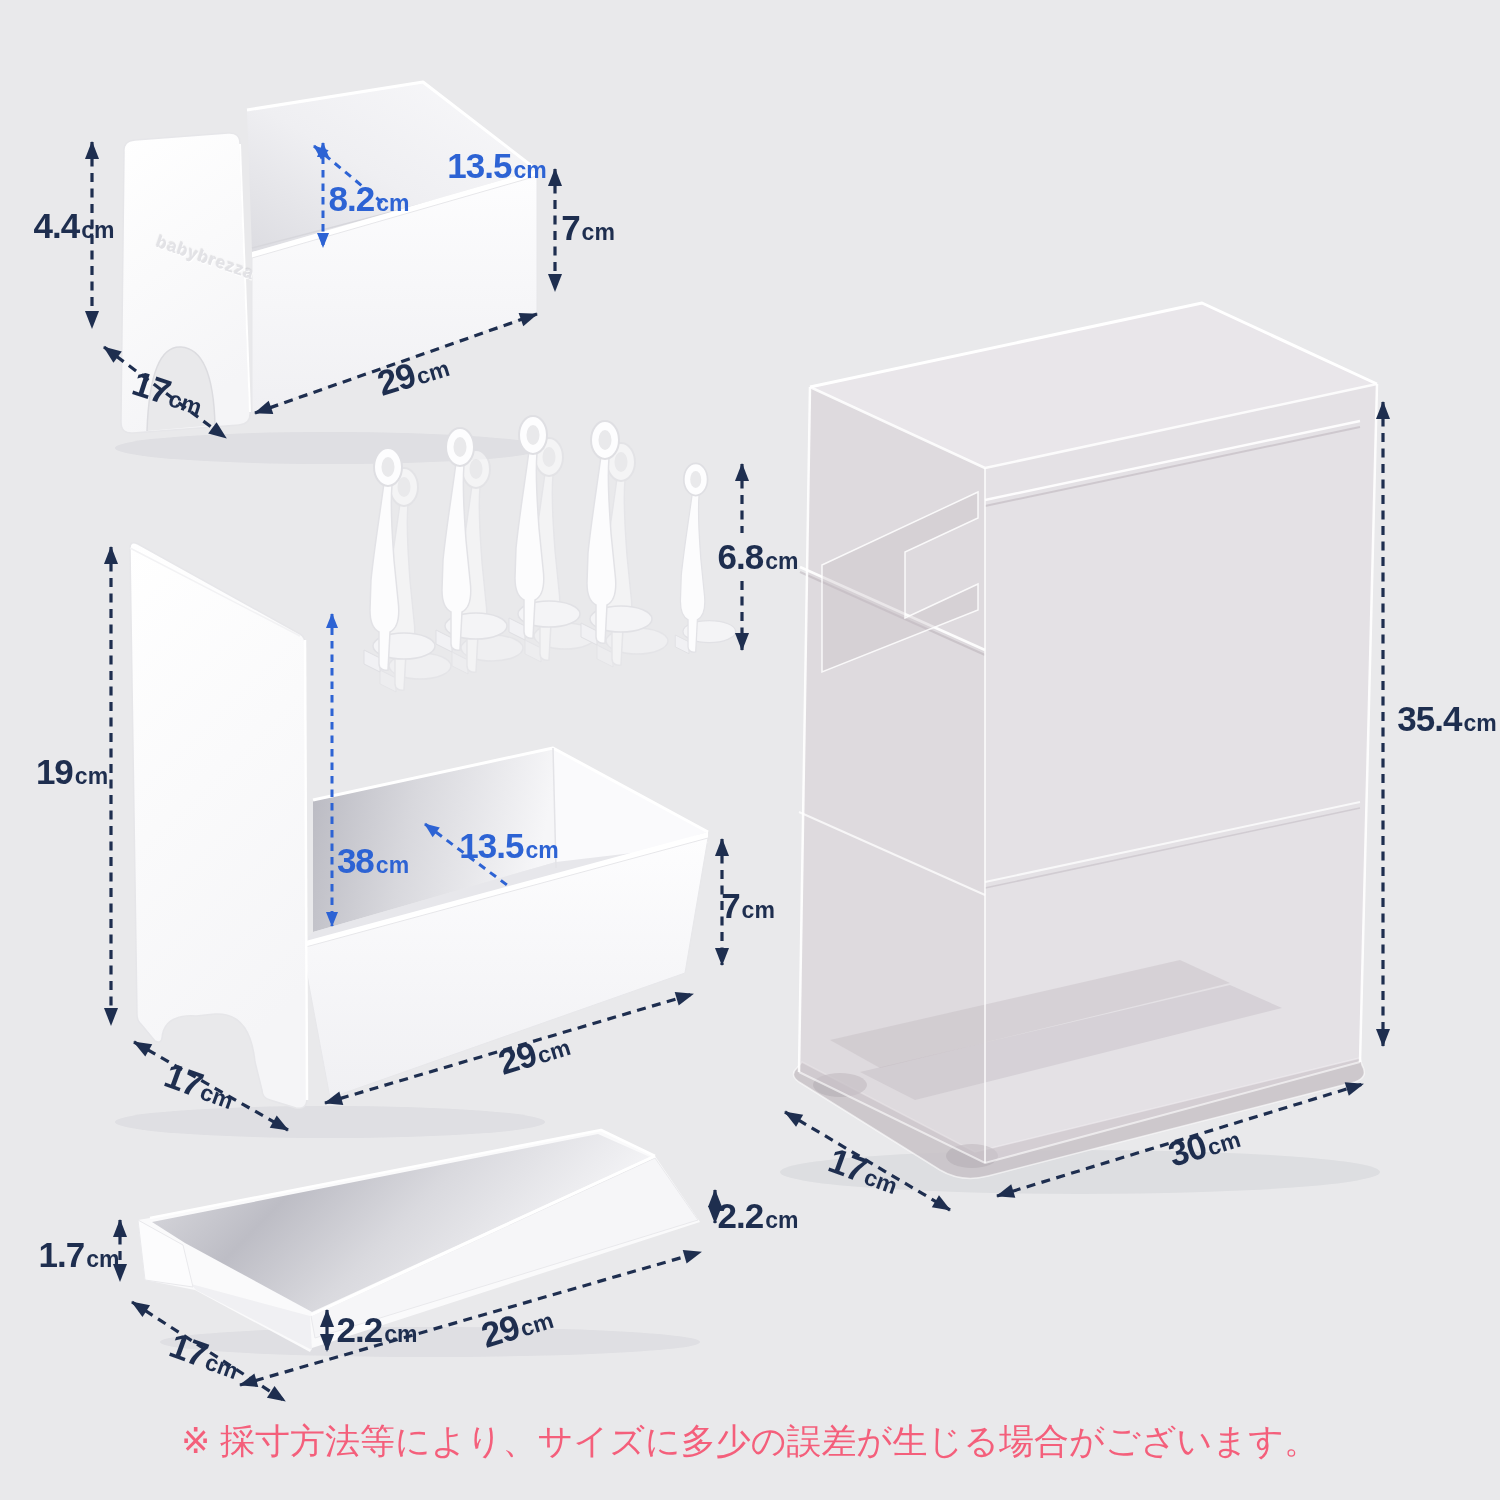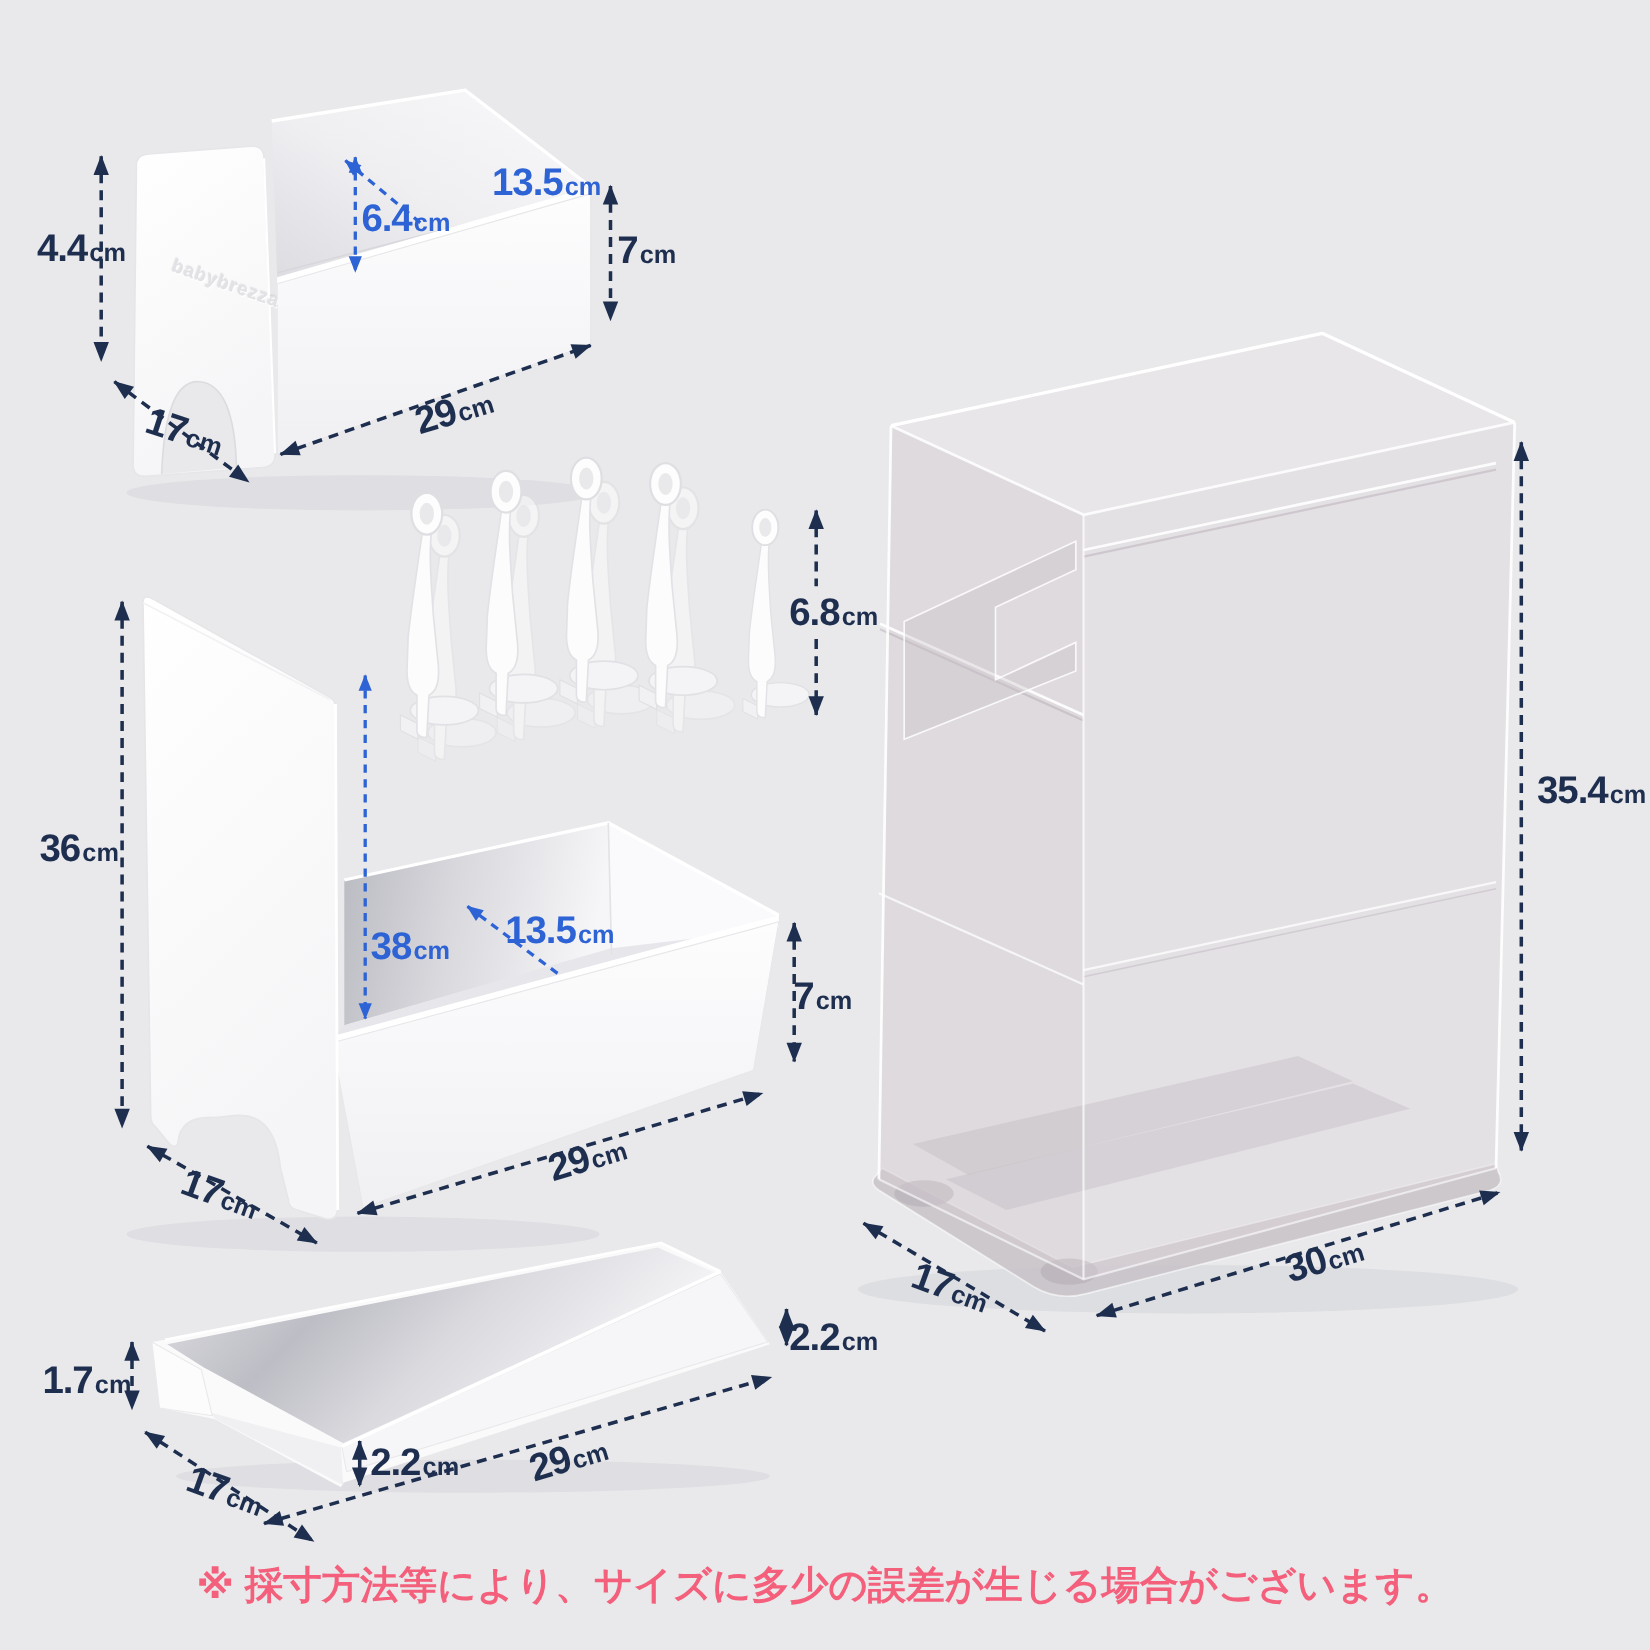--- a/index.html
+++ b/index.html
@@ -18,21 +18,21 @@
   .dim .unit{font-size:23px;margin-left:2px;}
   .dim.blue{color:#2d63d4;}
   .logo{
     position:absolute;left:160px;top:232px;
     transform:rotate(19deg);transform-origin:left top;
     font-size:17px;letter-spacing:1px;color:#e2e2e6;font-weight:700;
     text-shadow:1px 1px 1px rgba(255,255,255,.95), -1px -1px 1px rgba(120,120,130,.18);
   }
   .footnote{
     position:absolute;left:750px;top:1441px;transform:translate(-50%,-50%);
-    color:#f45f7b;font-size:35px;font-weight:700;white-space:nowrap;letter-spacing:0px;
+    color:#f45f7b;font-size:35px;font-weight:400;white-space:nowrap;letter-spacing:0px;
   }
 </style>
 </head>
 <body>
 
 <svg id="scene" width="1500" height="1500" viewBox="0 0 1500 1500">
   <defs>
     <linearGradient id="gIntA" x1="1" y1="0" x2="0" y2="1">
       <stop offset="0" stop-color="#f9f9fb"></stop>
       <stop offset="0.55" stop-color="#efeff2"></stop>
@@ -212,21 +212,21 @@
   </g>
 </svg>
 
 <div class="logo">babybrezza</div>
 
 <div class="dim" style="left:74px;top:226px">
   <span class="num">4.4</span>
     <span class="unit">cm</span>
 </div>
 <div class="dim blue" style="left:369px;top:199px">
-  <span class="num">6.4</span>
+  <span class="num">8.2</span>
     <span class="unit">cm</span>
 </div>
 <div class="dim blue" style="left:497px;top:166px">
   <span class="num">13.5</span>
     <span class="unit">cm</span>
 </div>
 <div class="dim" style="left:588px;top:228px">
   <span class="num">7</span>
     <span class="unit">cm</span>
 </div>
@@ -238,21 +238,21 @@
   <span class="num">17</span>
     <span class="unit">cm</span>
 </div>
 
 <div class="dim" style="left:758px;top:557px">
   <span class="num">6.8</span>
     <span class="unit">cm</span>
 </div>
 
 <div class="dim" style="left:72px;top:772px">
-  <span class="num">36</span>
+  <span class="num">19</span>
     <span class="unit">cm</span>
 </div>
 <div class="dim blue" style="left:373px;top:861px">
   <span class="num">38</span>
     <span class="unit">cm</span>
 </div>
 <div class="dim blue" style="left:509px;top:846px">
   <span class="num">13.5</span>
     <span class="unit">cm</span>
 </div>

